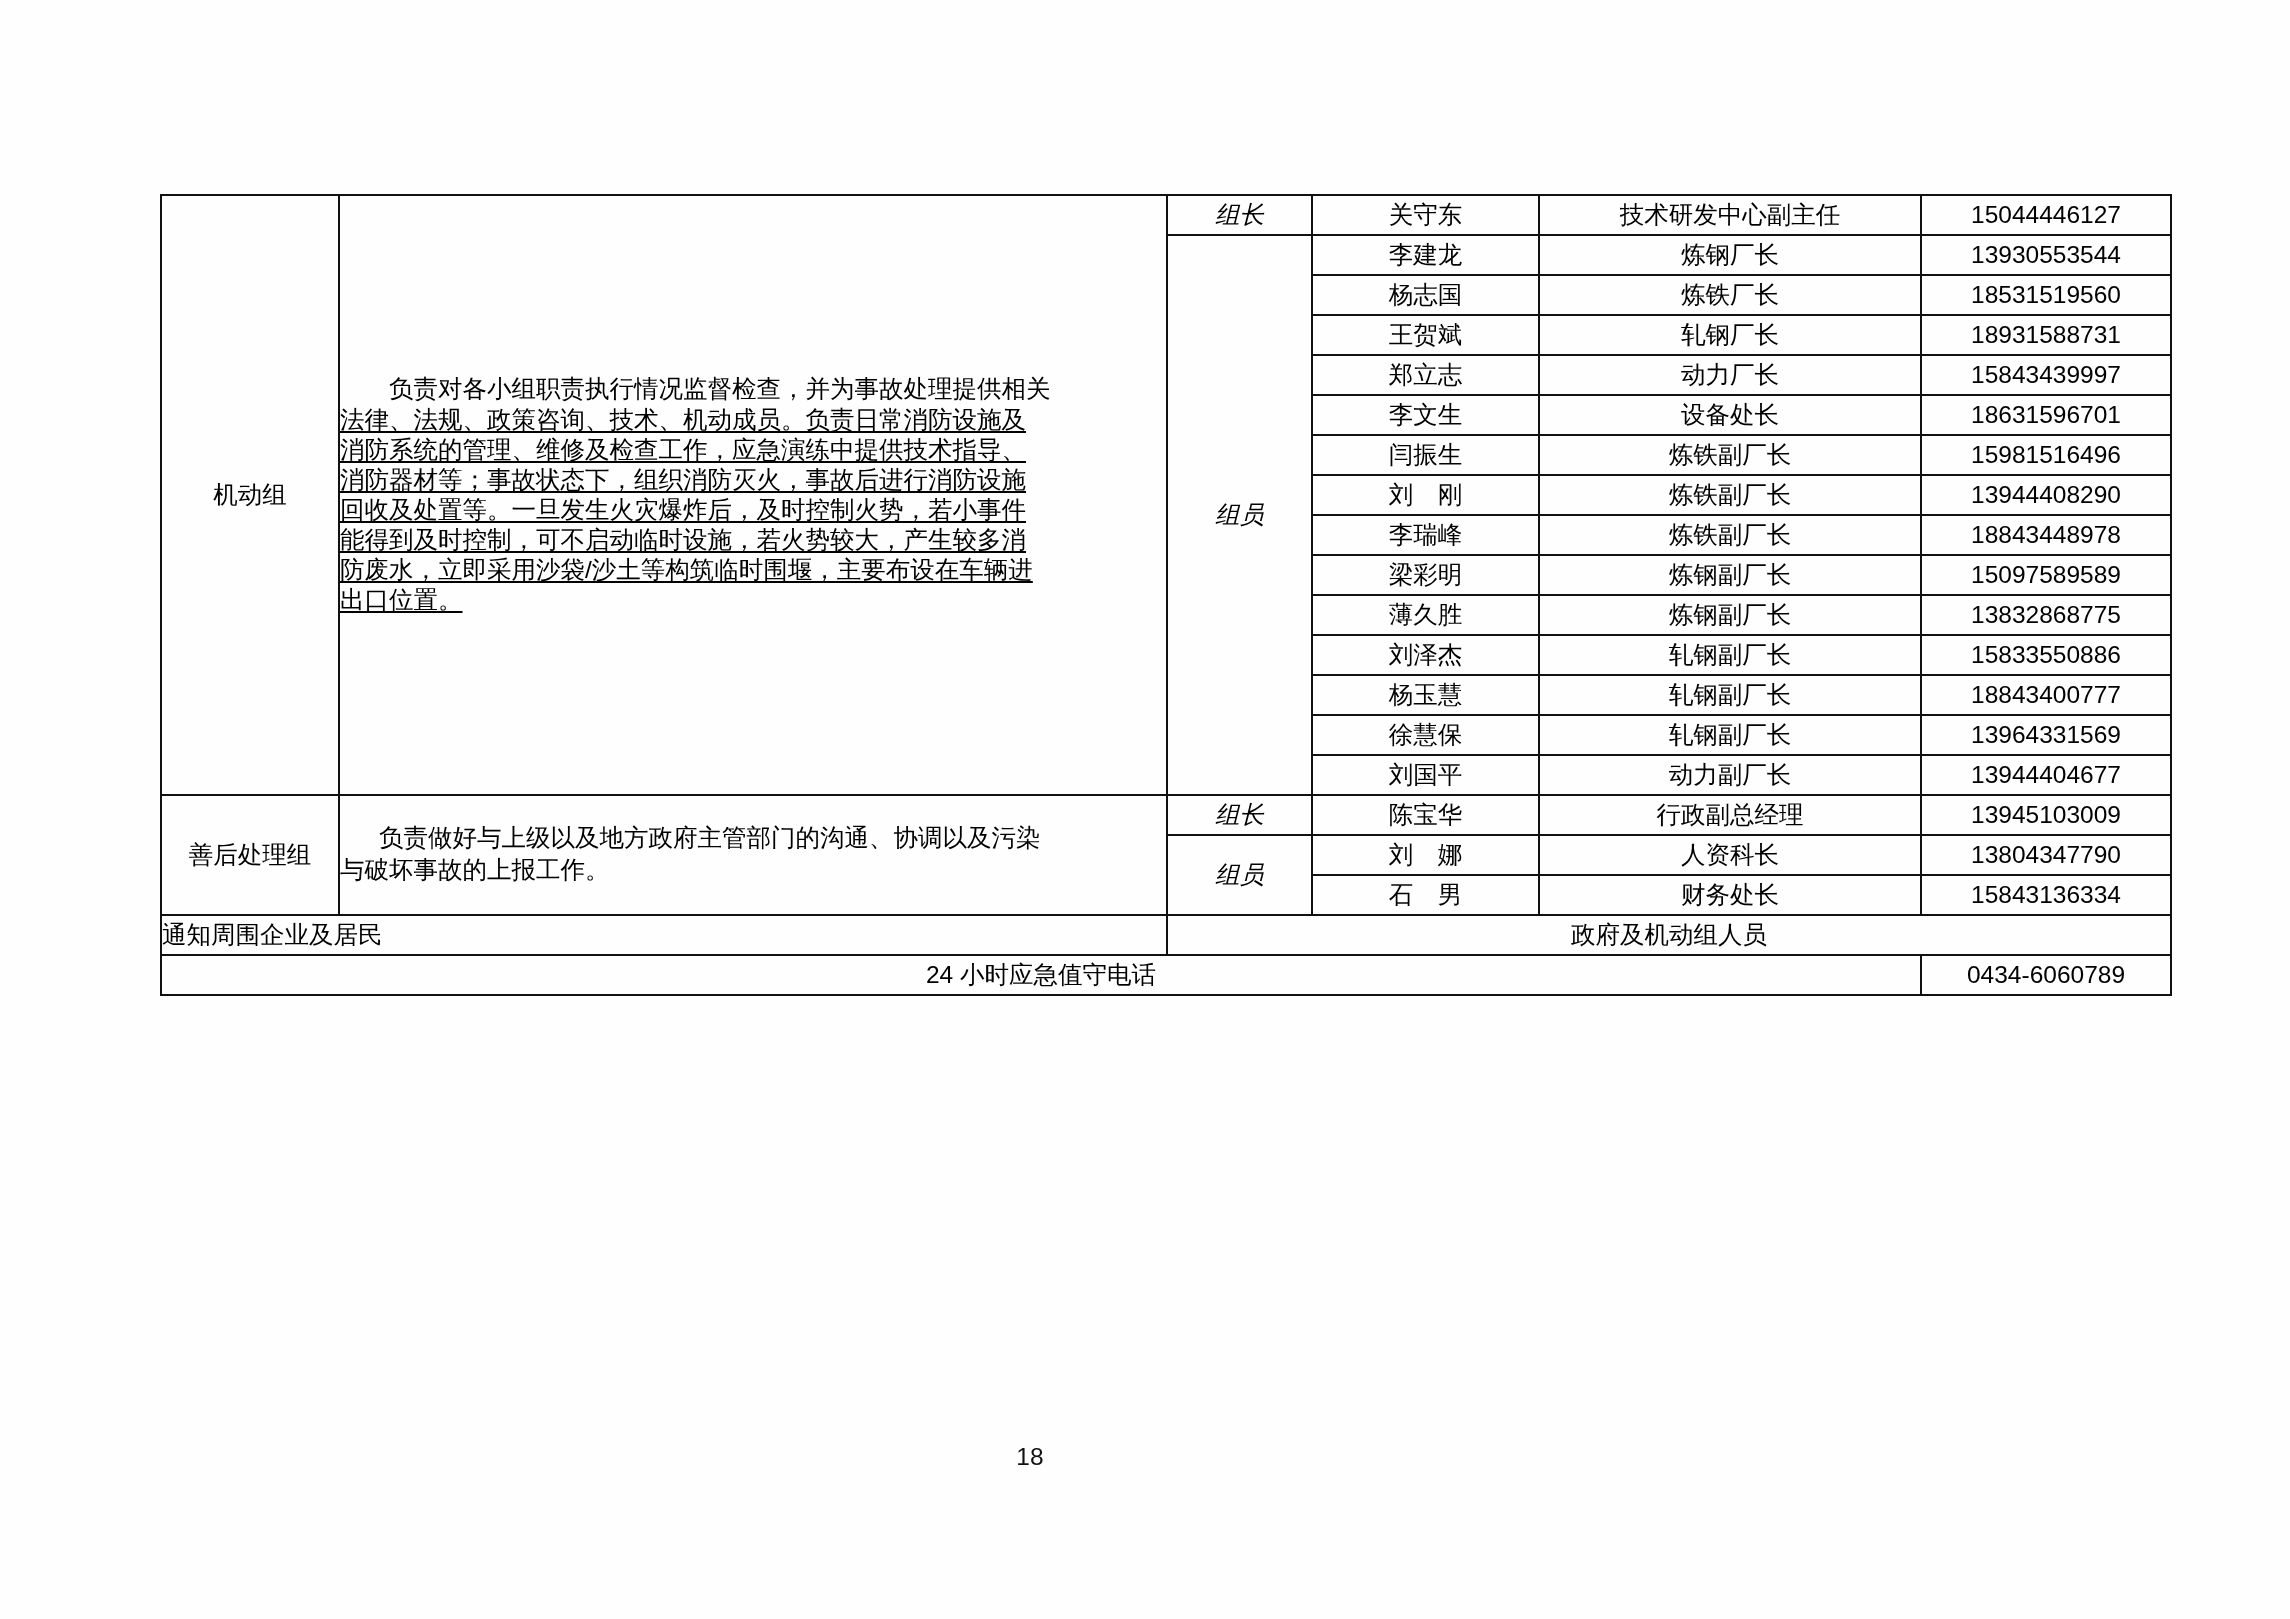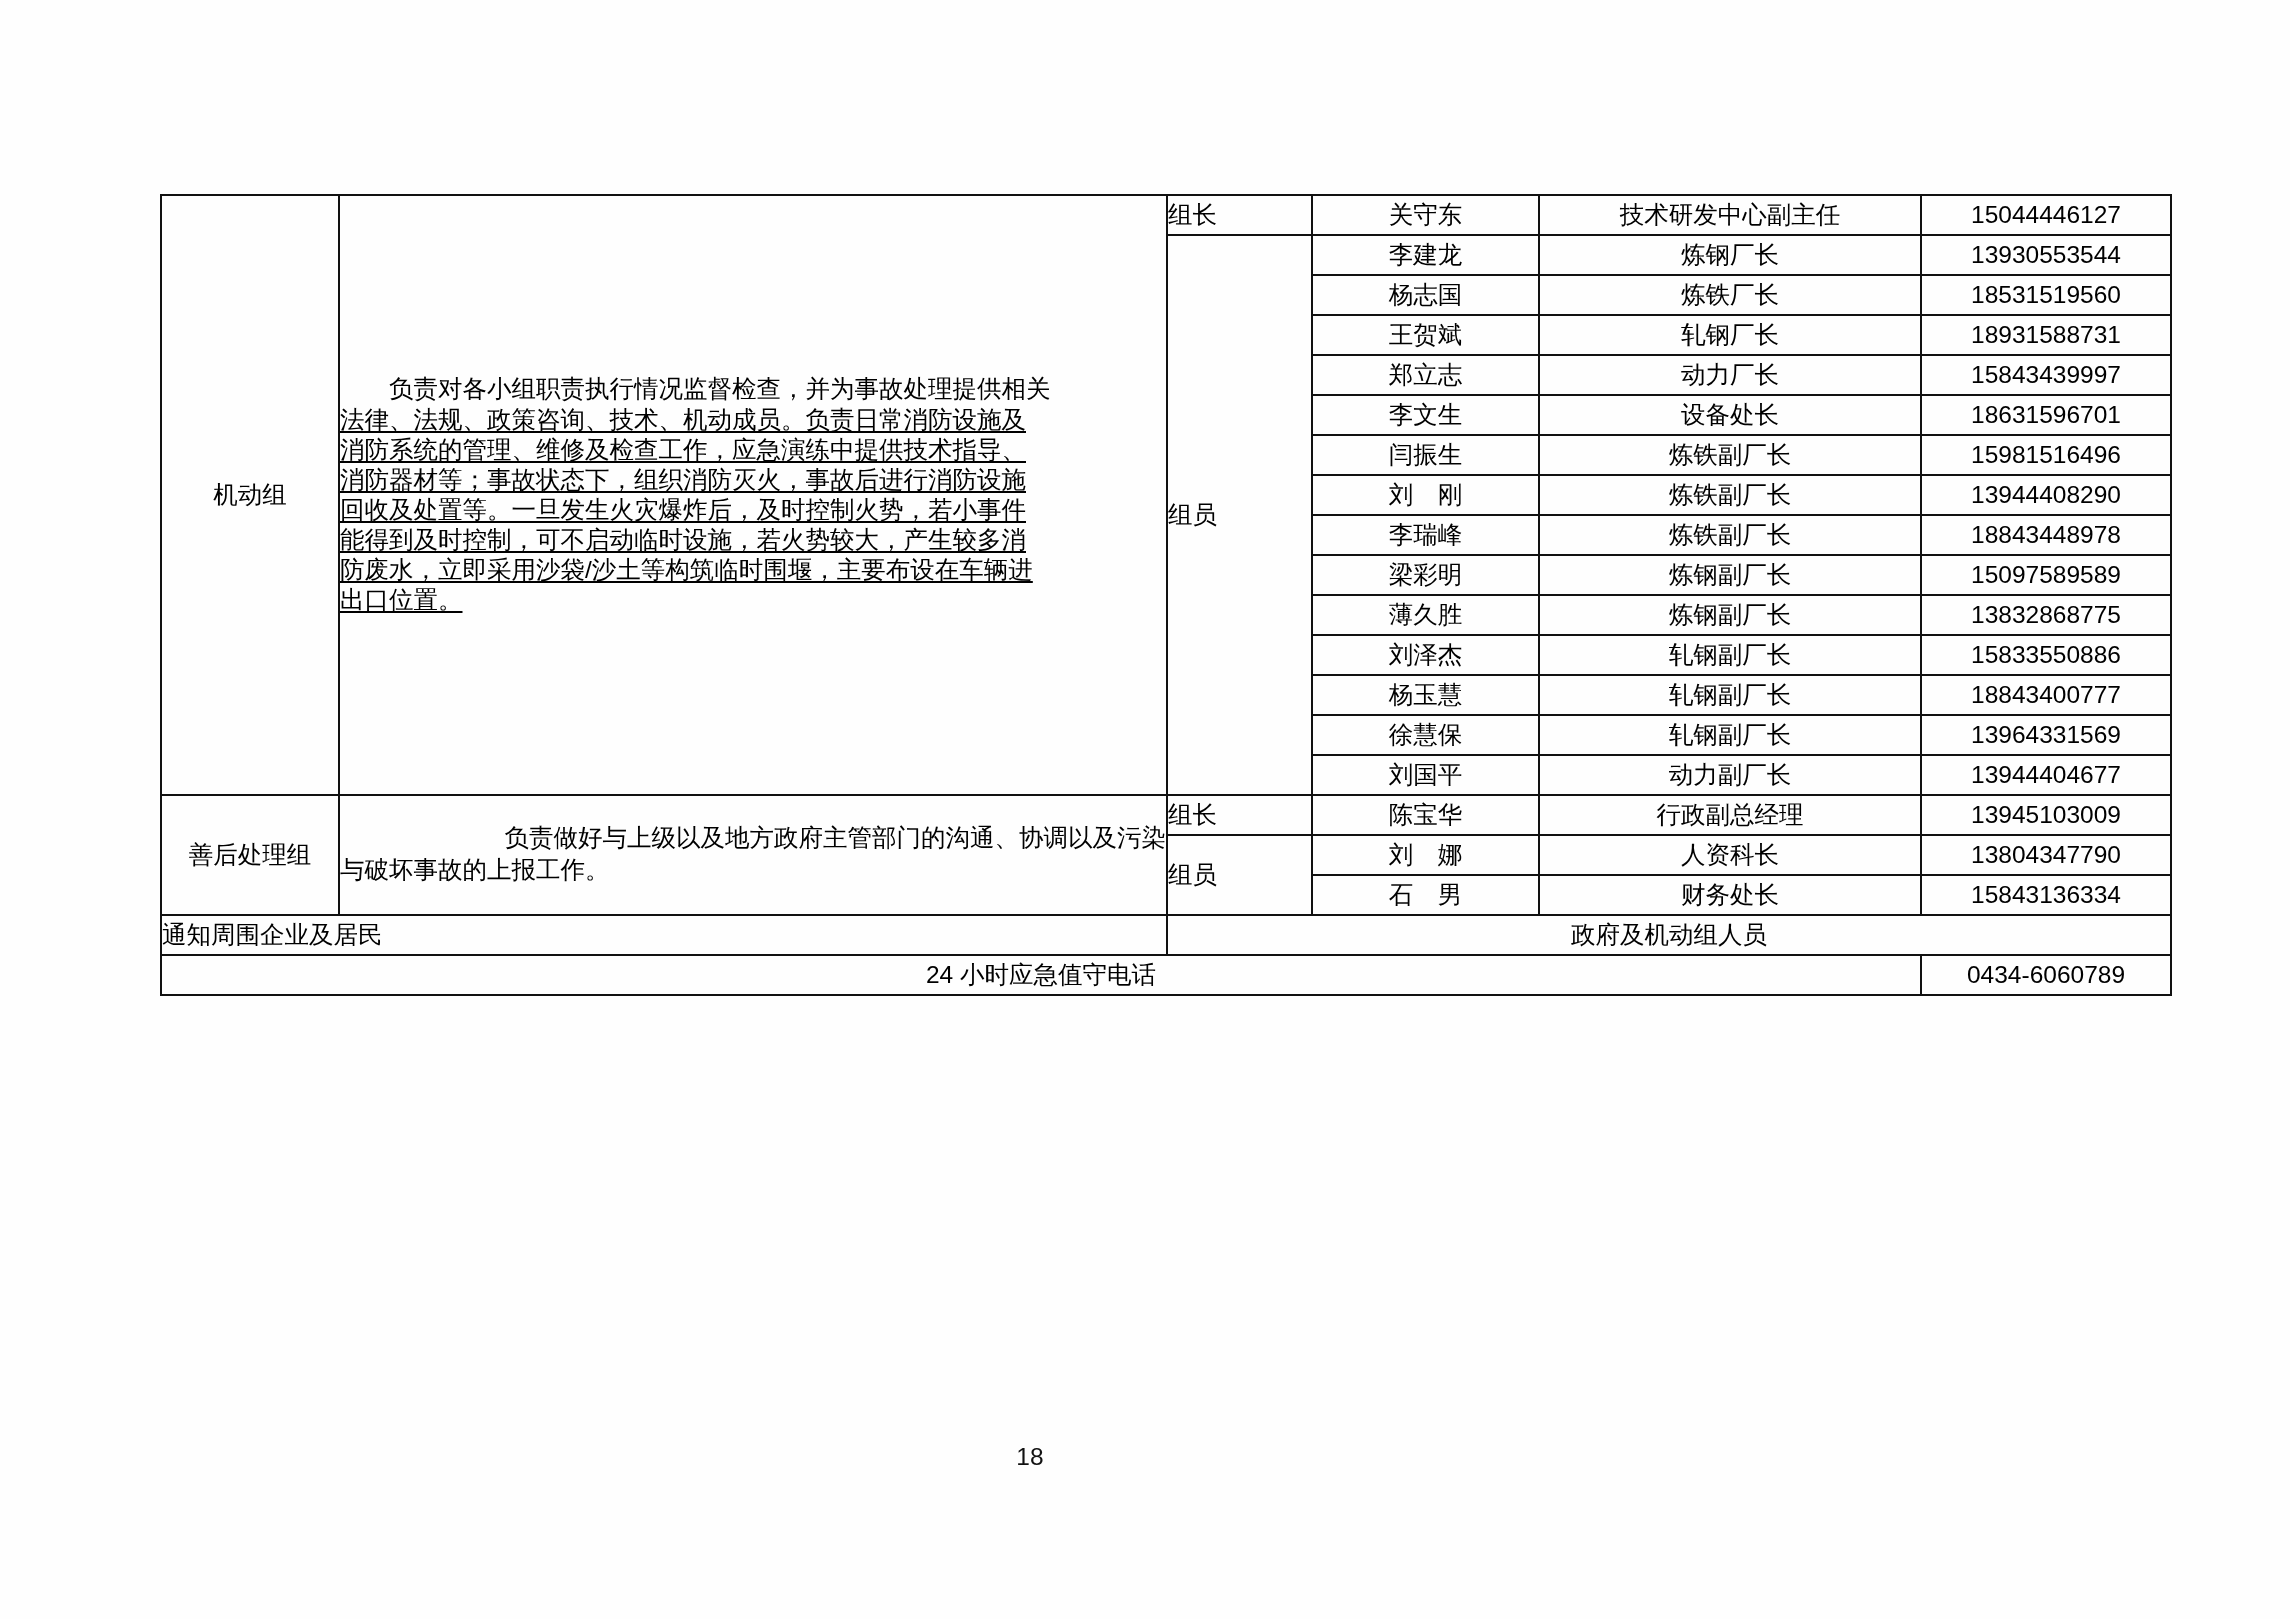--- a/index.html
+++ b/index.html
@@ -43,21 +43,22 @@
     margin-left: 6px;
   }
   .c-duty {
     width: 828px;
     text-align: left;
     padding: 9.8px 13.7px 9.8px 11.8px;
     vertical-align: middle;
   }
   .c-role {
     width: 145px;
-    text-align: left;
+    text-align: center;
+    font-style: italic;
   }
   .c-name {
     width: 227px;
     text-align: center;
   }
   .c-title {
     width: 382px;
     text-align: center;
   }
   .c-phone {
@@ -80,21 +81,20 @@
     text-indent: 49px;
     text-decoration: none;
     font-family: Liberation Mono, monospace;
   }
   .duty-text.plain .ln {
     text-decoration: none;
     text-indent: 0;
   }
   .duty-text.plain .ln.first {
     text-indent: 39px;
-    text-align: right;
   }
   .notice-left {
     text-align: left;
   }
   .notice-right {
     text-align: center;
   }
   .hotline {
     text-align: center;
   }

